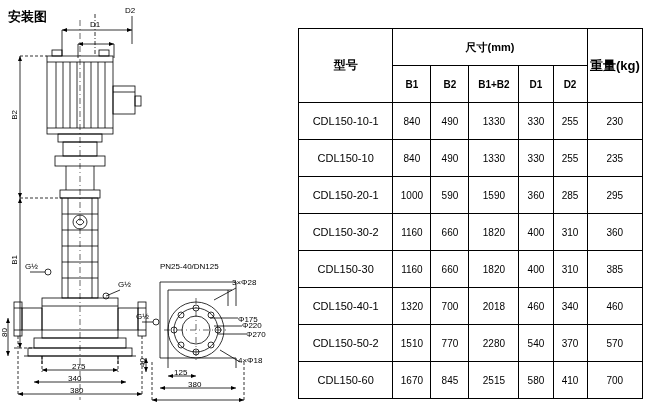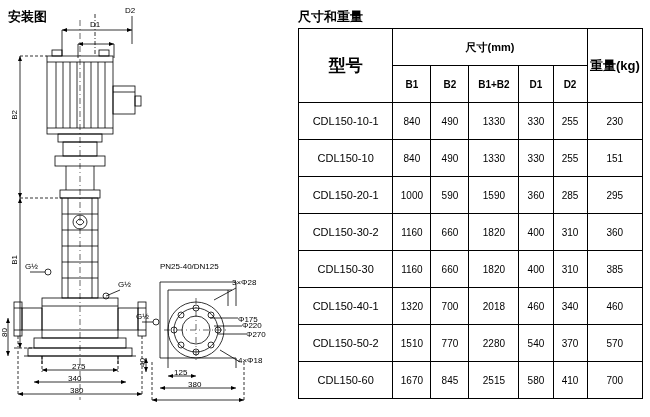--- a/index.html
+++ b/index.html
@@ -32,21 +32,21 @@
   }
   table.dims th, table.dims td{
     border:1px solid #000;
     text-align:center;
     vertical-align:middle;
     padding:0;
     height:36px;
     font-weight:normal;
   }
   table.dims th{font-weight:bold;}
-  .th-model{width:96px;font-size:17px;}
+  .th-model{width:96px;font-size:12px;}
   .th-dims{font-size:11px;}
   .th-weight{width:56px;font-size:13px;}
   .sub{height:20px;font-size:10px;}
   .c-model{font-size:11px;}
   .c-b1{width:38px;}
   .c-b2{width:38px;}
   .c-b1b2{width:50px;}
   .c-d1{width:34px;}
   .c-d2{width:34px;}
 
@@ -251,21 +251,20 @@
     <div class="lbl" style="left:246px;top:330px;">Φ270</div>
 
     <div class="lbl v" style="left:138px;top:358px;">40</div>
     <div class="lbl" style="left:174px;top:368px;text-align:center;">125</div>
     <div class="lbl" style="left:188px;top:380px;">380</div>
     <div class="lbl" style="left:188px;top:392px;margin-top:24px;">472</div>
   </div>
 
   <div class="right">
 
-    <div class="title" id="right-title">尺寸和重量</div>
 
     <table class="dims">
       <thead>
         <tr>
           <th class="th-model" rowspan="2">型号</th>
           <th class="th-dims" colspan="5">尺寸(mm)</th>
           <th class="th-weight" rowspan="2">重量(kg)</th>
         </tr>
         <tr>
           <th class="sub c-b1">B1</th>
@@ -285,21 +284,21 @@
           <td>255</td>
           <td>230</td>
         </tr>
         <tr>
           <td class="c-model">CDL150-10</td>
           <td>840</td>
           <td>490</td>
           <td>1330</td>
           <td>330</td>
           <td>255</td>
-          <td>151</td>
+          <td>235</td>
         </tr>
         <tr>
           <td class="c-model">CDL150-20-1</td>
           <td>1000</td>
           <td>590</td>
           <td>1590</td>
           <td>360</td>
           <td>285</td>
           <td>295</td>
         </tr>

